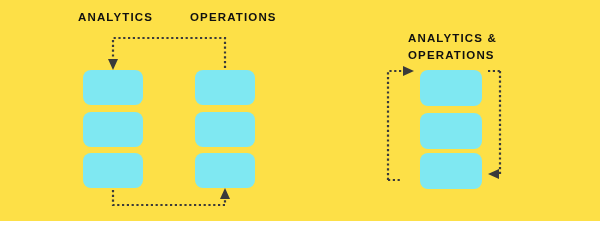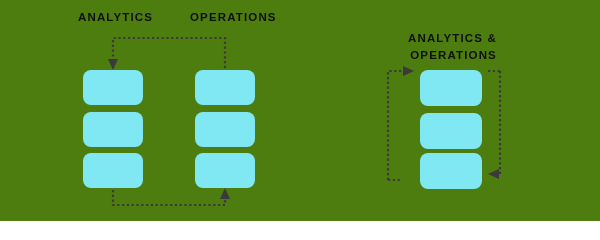--- a/index.html
+++ b/index.html
@@ -10,39 +10,38 @@
   body {
     width: 600px;
     height: 221px;
     font-family: "Liberation Sans", sans-serif;
     overflow: hidden;
   }
   #canvas {
     position: relative;
     width: 600px;
     height: 221px;
-    background: #4d7c0f;
+    background: #fde047;
   }
   .heading {
     position: absolute;
     font-family: "Liberation Sans", sans-serif;
     font-weight: bold;
     font-size: 11.5px;
     letter-spacing: 1.15px;
     color: #101010;
     white-space: nowrap;
     line-height: 15px;
   }
   #heading-analytics { left: 78px;  top: 10px; }
   #heading-operations { left: 190px; top: 10px; }
   #heading-combined {
     left: 408px;
     top: 30px;
     line-height: 17px;
-    text-align: right;
   }
   .box {
     position: absolute;
     background: #7FE8F2;
     border-radius: 8px;
   }
   .svg-layer {
     position: absolute;
     left: 0;
     top: 0;

